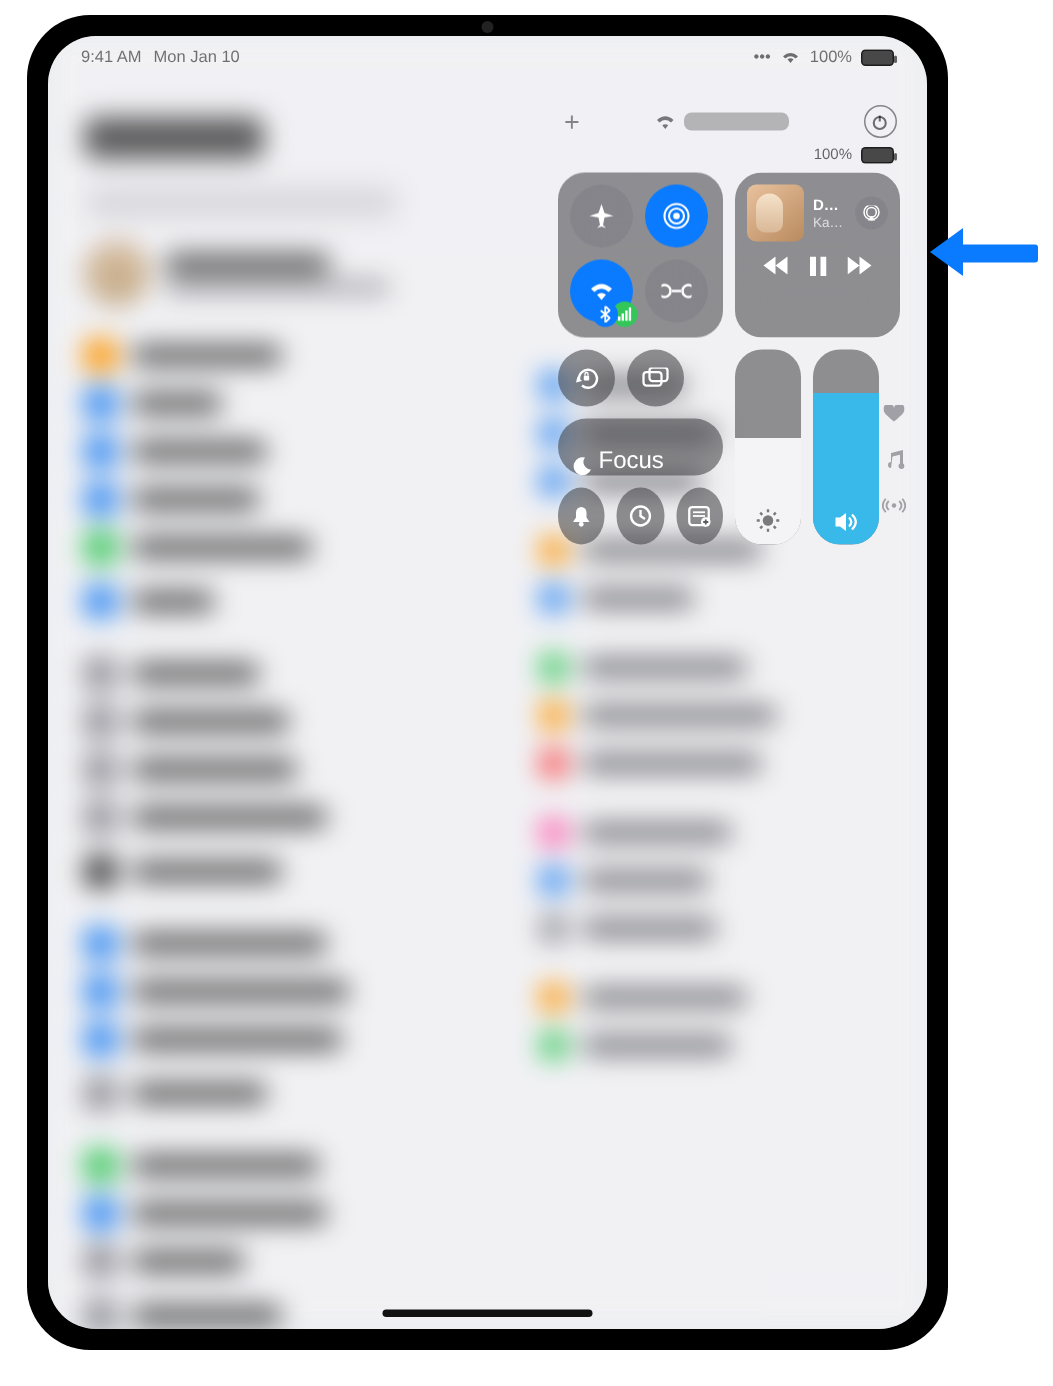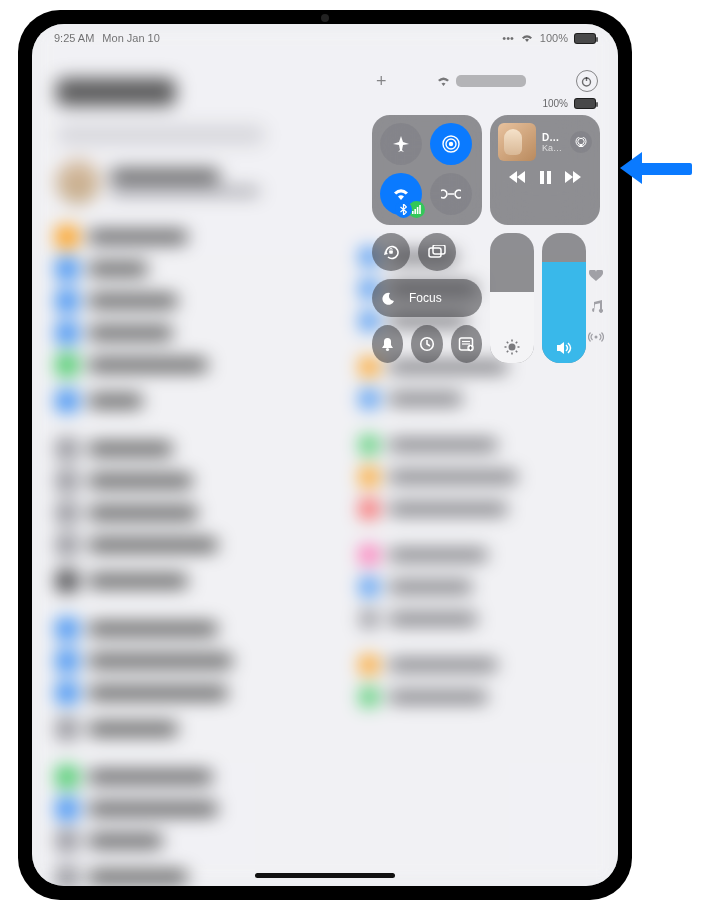--- a/index.html
+++ b/index.html
@@ -84,21 +84,21 @@
   .media-info { flex:1;min-width:0; }
   .media-title { font-size:10px;font-weight:600;white-space:nowrap;overflow:hidden;text-overflow:ellipsis;}
   .media-artist { font-size:9px;color:rgba(255,255,255,.7);white-space:nowrap;overflow:hidden;text-overflow:ellipsis;}
   .airplay { width:22px;height:22px;border-radius:50%;background:rgba(120,120,128,.4);display:flex;align-items:center;justify-content:center;font-size:11px;}
   .media-controls { display:flex;justify-content:center;gap:14px;margin-top:6px;font-size:16px; }
 
   .cc-grid2 { display:flex; gap:8px; margin-top:8px; }
   .left-col { width:110px; display:flex;flex-direction:column;gap:8px; }
   .row-pair { display:flex; gap:8px; }
   .round-btn { width:38px;height:38px;border-radius:50%;background:rgba(60,60,64,.55);display:flex;align-items:center;justify-content:center;font-size:15px;color:#fff; }
-  .focus-pill { flex:1;height:38px;border-radius:19px;background:rgba(60,60,64,.55);display:flex;align-items:center;gap:14px;padding:0 10px;font-size:12px;}
+  .focus-pill { flex:1;height:38px;border-radius:19px;background:rgba(60,60,64,.55);display:flex;align-items:flex-end;gap:4px;padding:0 10px;font-size:16px;}
   .focus-pill .moon{font-size:14px;}
 
   .sliders { display:flex; gap:8px; }
   .slider { width:44px;height:130px;border-radius:18px;background:rgba(60,60,64,.55);position:relative;overflow:hidden;display:flex;align-items:flex-end;justify-content:center; }
   .slider-fill { position:absolute;left:0;right:0;bottom:0;background:#f4f4f6; }
   .slider-icon { position:absolute;bottom:8px;font-size:14px;z-index:1; }
   .slider .slider-icon { color:#7a7a7e; }
 
   .side-icons { position:absolute; right:-2px; top:200px; display:flex;flex-direction:column;gap:18px;color:rgba(130,130,136,.7);font-size:13px;align-items:center;}
 
@@ -260,21 +260,21 @@
           </div>
           <div class="bg-right-row" style="margin: 14px 0px;">
             <div class="bg-right-icon c-green"></div>
             <div class="bg-line" style="width:100px;height:12px;background:#6d6d72"></div>
           </div>
         </div>
     </div>
 
     <div class="status-bar">
       <div class="status-left">
-        <span>9:25 AM</span>
+        <span>9:41 AM</span>
         <span>Mon Jan 10</span>
       </div>
       <div class="status-right">
         <span>•••</span>
         <svg width="14" height="10">
             <path d="M7 9 L9 6.5 Q7 5 5 6.5 Z M2 4.5 Q7 0 12 4.5 L10.5 6 Q7 3 3.5 6 Z" fill="rgba(0,0,0,.55)"></path>
           </svg>
         <span>100%</span>
         <div class="battery"></div>
       </div>

